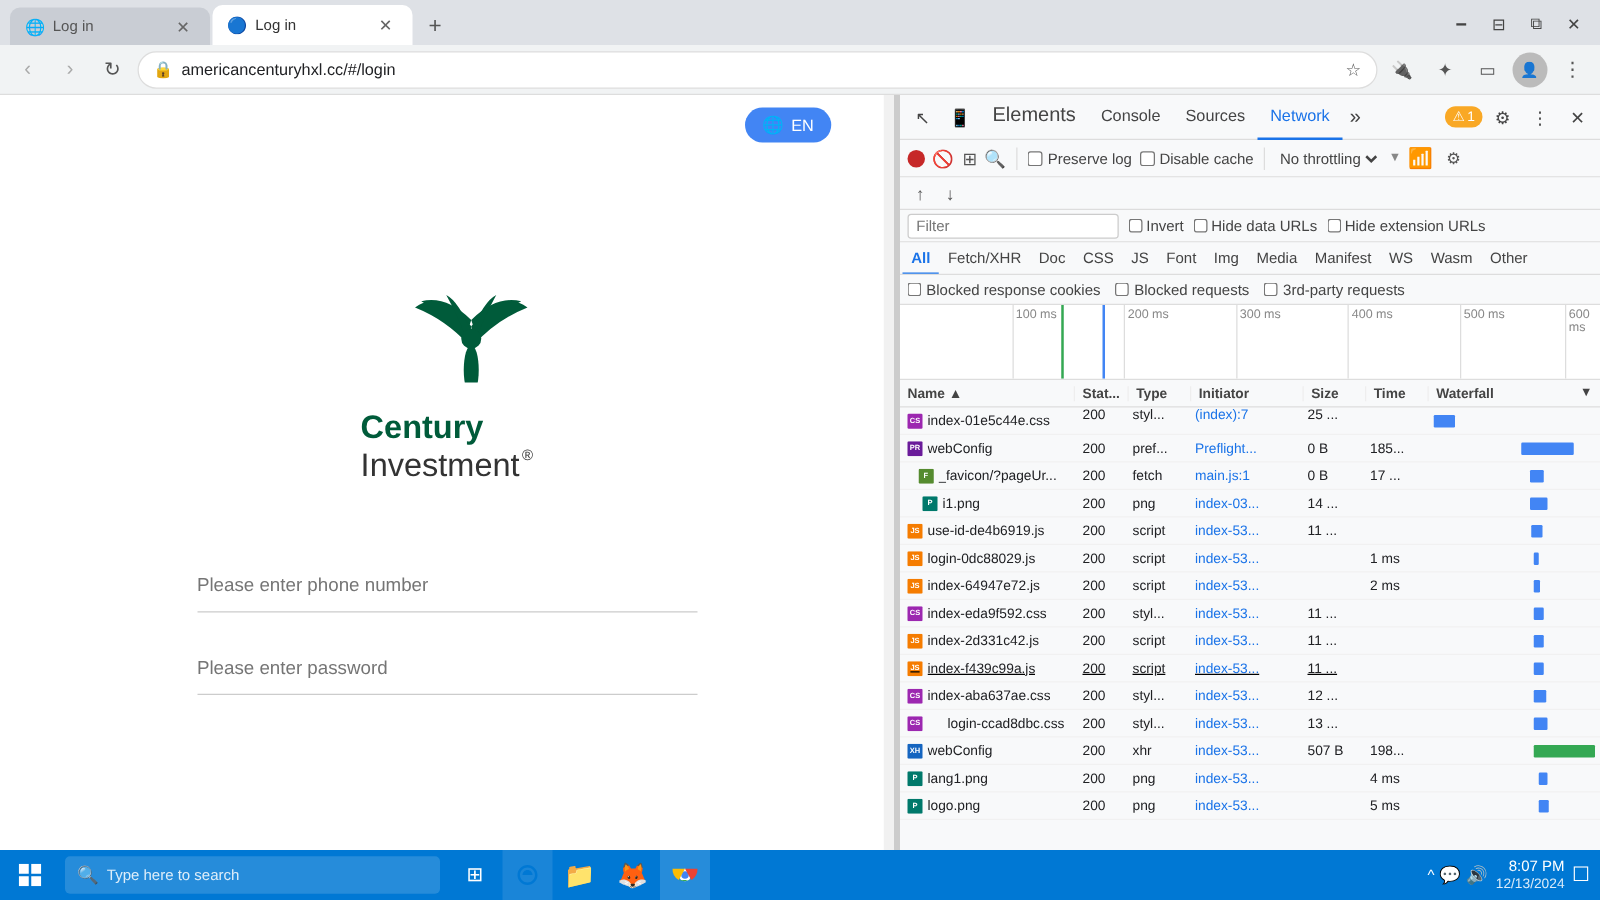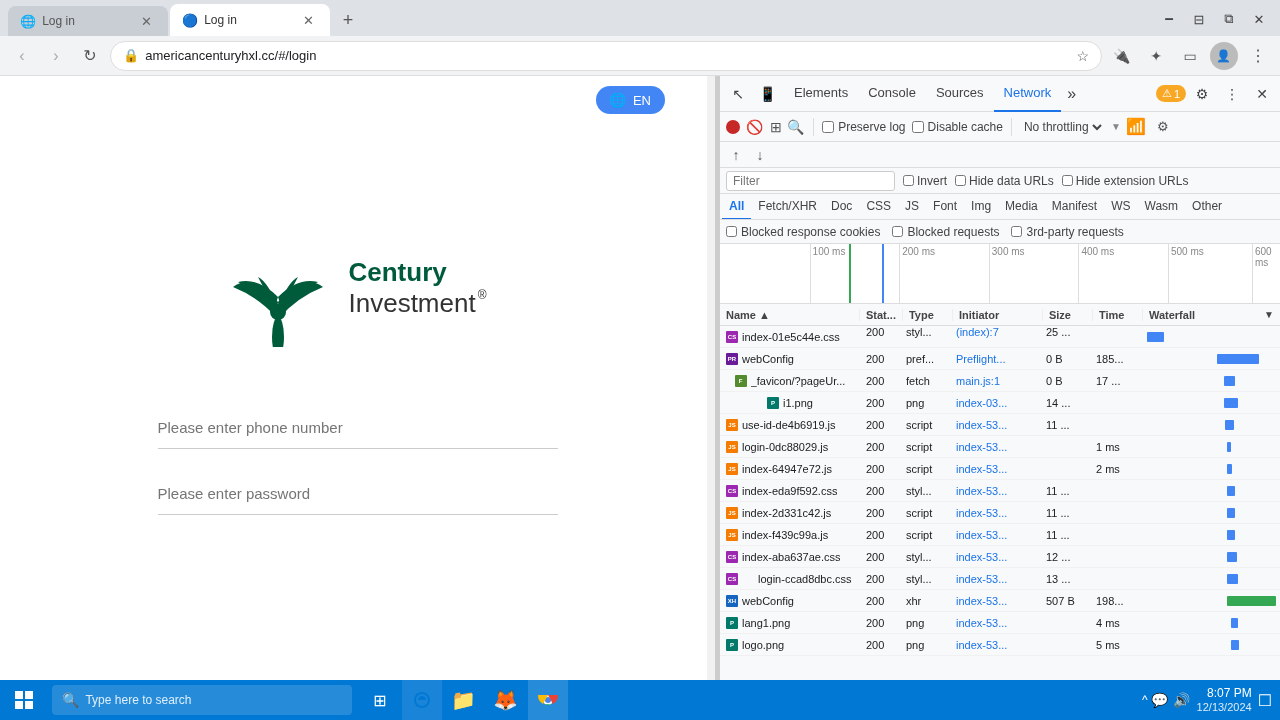--- a/index.html
+++ b/index.html
@@ -54,21 +54,21 @@
 
   <div style="display:flex;flex:1;overflow:hidden;">
 
     <div style="flex:0 0 716px;position:relative;display:flex;flex-direction:column;align-items:center;justify-content:center;background:#fff;border-right:1px solid #ccc;overflow:hidden;">
 
       <div style="position:absolute;top:10px;right:50px;background:#4285f4;color:white;border:none;border-radius:20px;padding:6px 14px;font-size:13px;cursor:pointer;display:flex;align-items:center;gap:6px;">
         <span style="font-size:14px;">🌐</span>
         <span>EN</span>
       </div>
 
-      <div style="display:flex;flex-direction:row;align-items:flex-start;gap:20px;margin-bottom:60px;">
+      <div style="display:flex;flex-direction:column;align-items:flex-end;gap:20px;margin-bottom:60px;">
 
         <svg width="100" height="90" viewBox="0 0 100 90">
 
           <g fill="#005b3a">
             <ellipse cx="50" cy="80" rx="6" ry="20"></ellipse>
             <path d="M50 40 Q30 20 10 25 Q30 35 45 55"></path>
             <path d="M50 40 Q70 20 90 25 Q70 35 55 55"></path>
             <path d="M50 45 Q25 15 5 30 Q30 40 48 60"></path>
             <path d="M50 45 Q75 15 95 30 Q70 40 52 60"></path>
             <path d="M50 50 Q40 25 30 20 Q40 38 49 62"></path>
@@ -102,21 +102,21 @@
 
     <div style="width:4px;background:#ccc;cursor:col-resize;"></div>
 
     <div style="flex:1;display:flex;flex-direction:column;background:#f8f9fa;min-width:0;">
 
       <div style="display:flex;align-items:center;height:36px;background:#f8f9fa;border-bottom:1px solid #ddd;padding:0 4px;gap:2px;">
         <div style="width:28px;height:28px;display:flex;align-items:center;justify-content:center;cursor:pointer;color:#444;font-size:14px;border-radius:4px;">↖</div>
         <div style="width:28px;height:28px;display:flex;align-items:center;justify-content:center;cursor:pointer;color:#444;font-size:14px;border-radius:4px;">📱</div>
 
         <div style="display:flex;flex:1;height:36px;">
-          <div style="padding:0 10px;height:36px;display:flex;align-items:center;font-size:13px;color:#444;cursor:pointer;border-bottom:2px solid transparent;text-align:right;">
+          <div style="padding:0 10px;height:36px;display:flex;align-items:center;font-size:16px;color:#444;cursor:pointer;border-bottom:2px solid transparent;text-align:right;">
             <span>Elements</span>
           </div>
           <div style="padding:0 10px;height:36px;display:flex;align-items:center;font-size:13px;color:#444;cursor:pointer;border-bottom:2px solid transparent;">
             <span>Console</span>
           </div>
           <div style="padding:0 10px;height:36px;display:flex;align-items:center;font-size:13px;color:#444;cursor:pointer;border-bottom:2px solid transparent;">
             <span>Sources</span>
           </div>
           <div style="padding:0 10px;height:36px;display:flex;align-items:center;font-size:13px;color:#1a73e8;cursor:pointer;border-bottom:2px solid #1a73e8;font-weight:500;">
             <span>Network</span>
@@ -273,21 +273,21 @@
     <div style="flex:0 0 40px;padding:0 6px;font-size:11px;color:#202124;">200</div>
     <div style="flex:0 0 50px;padding:0 6px;font-size:11px;color:#202124;white-space:nowrap;overflow:hidden;text-overflow:ellipsis;">fetch</div>
     <div style="flex:0 0 90px;padding:0 6px;font-size:11px;color:#1a73e8;white-space:nowrap;overflow:hidden;text-overflow:ellipsis;">main.js:1</div>
     <div style="flex:0 0 50px;padding:0 6px;font-size:11px;color:#202124;">0 B</div>
     <div style="flex:0 0 50px;padding:0 6px;font-size:11px;color:#202124;">17 ...</div>
     <div style="flex:1;position:relative;height:22px;overflow:hidden;">
       <div style="position:absolute;height:10px;top:6px;left:60%;width:8%;background:#4285f4;border-radius:1px;"></div>
     </div>
   </div>
             <div style="display: flex; align-items: center; height: 22px; border-bottom: 1px solid rgb(241, 241, 241); cursor: pointer;">
-    <div style="flex:0 0 140px;padding:0 0;font-size:11px;color:#202124;white-space:nowrap;overflow:hidden;text-overflow:ellipsis;display:flex;align-items:center;gap:4px;justify-content:center;">
+    <div style="flex:0 0 140px;padding:0 18px;font-size:11px;color:#202124;white-space:nowrap;overflow:hidden;text-overflow:ellipsis;display:flex;align-items:center;gap:4px;">
       <span style="width:12px;height:12px;border-radius:1px;background:#00796b;display:inline-flex;align-items:center;justify-content:center;font-size:6px;color:white;font-weight:bold;flex-shrink:0;">P</span>
       <span style="overflow:hidden;text-overflow:ellipsis;">i1.png</span>
     </div>
     <div style="flex:0 0 40px;padding:0 6px;font-size:11px;color:#202124;">200</div>
     <div style="flex:0 0 50px;padding:0 6px;font-size:11px;color:#202124;white-space:nowrap;overflow:hidden;text-overflow:ellipsis;">png</div>
     <div style="flex:0 0 90px;padding:0 6px;font-size:11px;color:#1a73e8;white-space:nowrap;overflow:hidden;text-overflow:ellipsis;">index-03...</div>
     <div style="flex:0 0 50px;padding:0 6px;font-size:11px;color:#202124;">14 ...</div>
     <div style="flex:0 0 50px;padding:0 6px;font-size:11px;color:#202124;"></div>
     <div style="flex:1;position:relative;height:22px;overflow:hidden;">
       <div style="position:absolute;height:10px;top:6px;left:60%;width:10%;background:#4285f4;border-radius:1px;"></div>
@@ -356,21 +356,21 @@
     </div>
     <div style="flex:0 0 40px;padding:0 6px;font-size:11px;color:#202124;">200</div>
     <div style="flex:0 0 50px;padding:0 6px;font-size:11px;color:#202124;white-space:nowrap;overflow:hidden;text-overflow:ellipsis;">script</div>
     <div style="flex:0 0 90px;padding:0 6px;font-size:11px;color:#1a73e8;white-space:nowrap;overflow:hidden;text-overflow:ellipsis;">index-53...</div>
     <div style="flex:0 0 50px;padding:0 6px;font-size:11px;color:#202124;">11 ...</div>
     <div style="flex:0 0 50px;padding:0 6px;font-size:11px;color:#202124;"></div>
     <div style="flex:1;position:relative;height:22px;overflow:hidden;">
       <div style="position:absolute;height:10px;top:6px;left:62%;width:6%;background:#4285f4;border-radius:1px;"></div>
     </div>
   </div>
-            <div style="display: flex; align-items: center; height: 22px; border-bottom: 1px solid rgb(241, 241, 241); cursor: pointer;">
+            <div style="display: flex; align-items: center; height: 22px; border-bottom: 1px solid rgb(241, 241, 241); cursor: pointer; text-decoration: underline;">
     <div style="flex:0 0 140px;padding:0 6px;font-size:11px;color:#202124;white-space:nowrap;overflow:hidden;text-overflow:ellipsis;display:flex;align-items:center;gap:4px;">
       <span style="width:12px;height:12px;border-radius:1px;background:#f57c00;display:inline-flex;align-items:center;justify-content:center;font-size:6px;color:white;font-weight:bold;flex-shrink:0;">JS</span>
       <span style="overflow:hidden;text-overflow:ellipsis;">index-f439c99a.js</span>
     </div>
     <div style="flex:0 0 40px;padding:0 6px;font-size:11px;color:#202124;">200</div>
     <div style="flex:0 0 50px;padding:0 6px;font-size:11px;color:#202124;white-space:nowrap;overflow:hidden;text-overflow:ellipsis;">script</div>
     <div style="flex:0 0 90px;padding:0 6px;font-size:11px;color:#1a73e8;white-space:nowrap;overflow:hidden;text-overflow:ellipsis;">index-53...</div>
     <div style="flex:0 0 50px;padding:0 6px;font-size:11px;color:#202124;">11 ...</div>
     <div style="flex:0 0 50px;padding:0 6px;font-size:11px;color:#202124;"></div>
     <div style="flex:1;position:relative;height:22px;overflow:hidden;">

